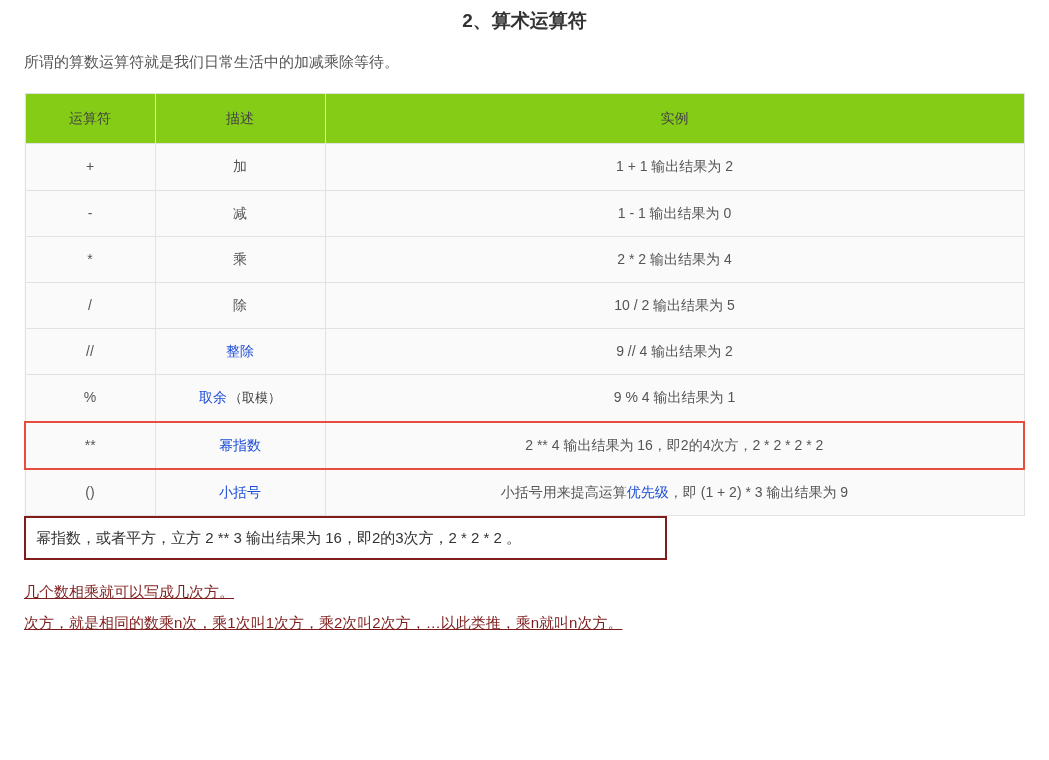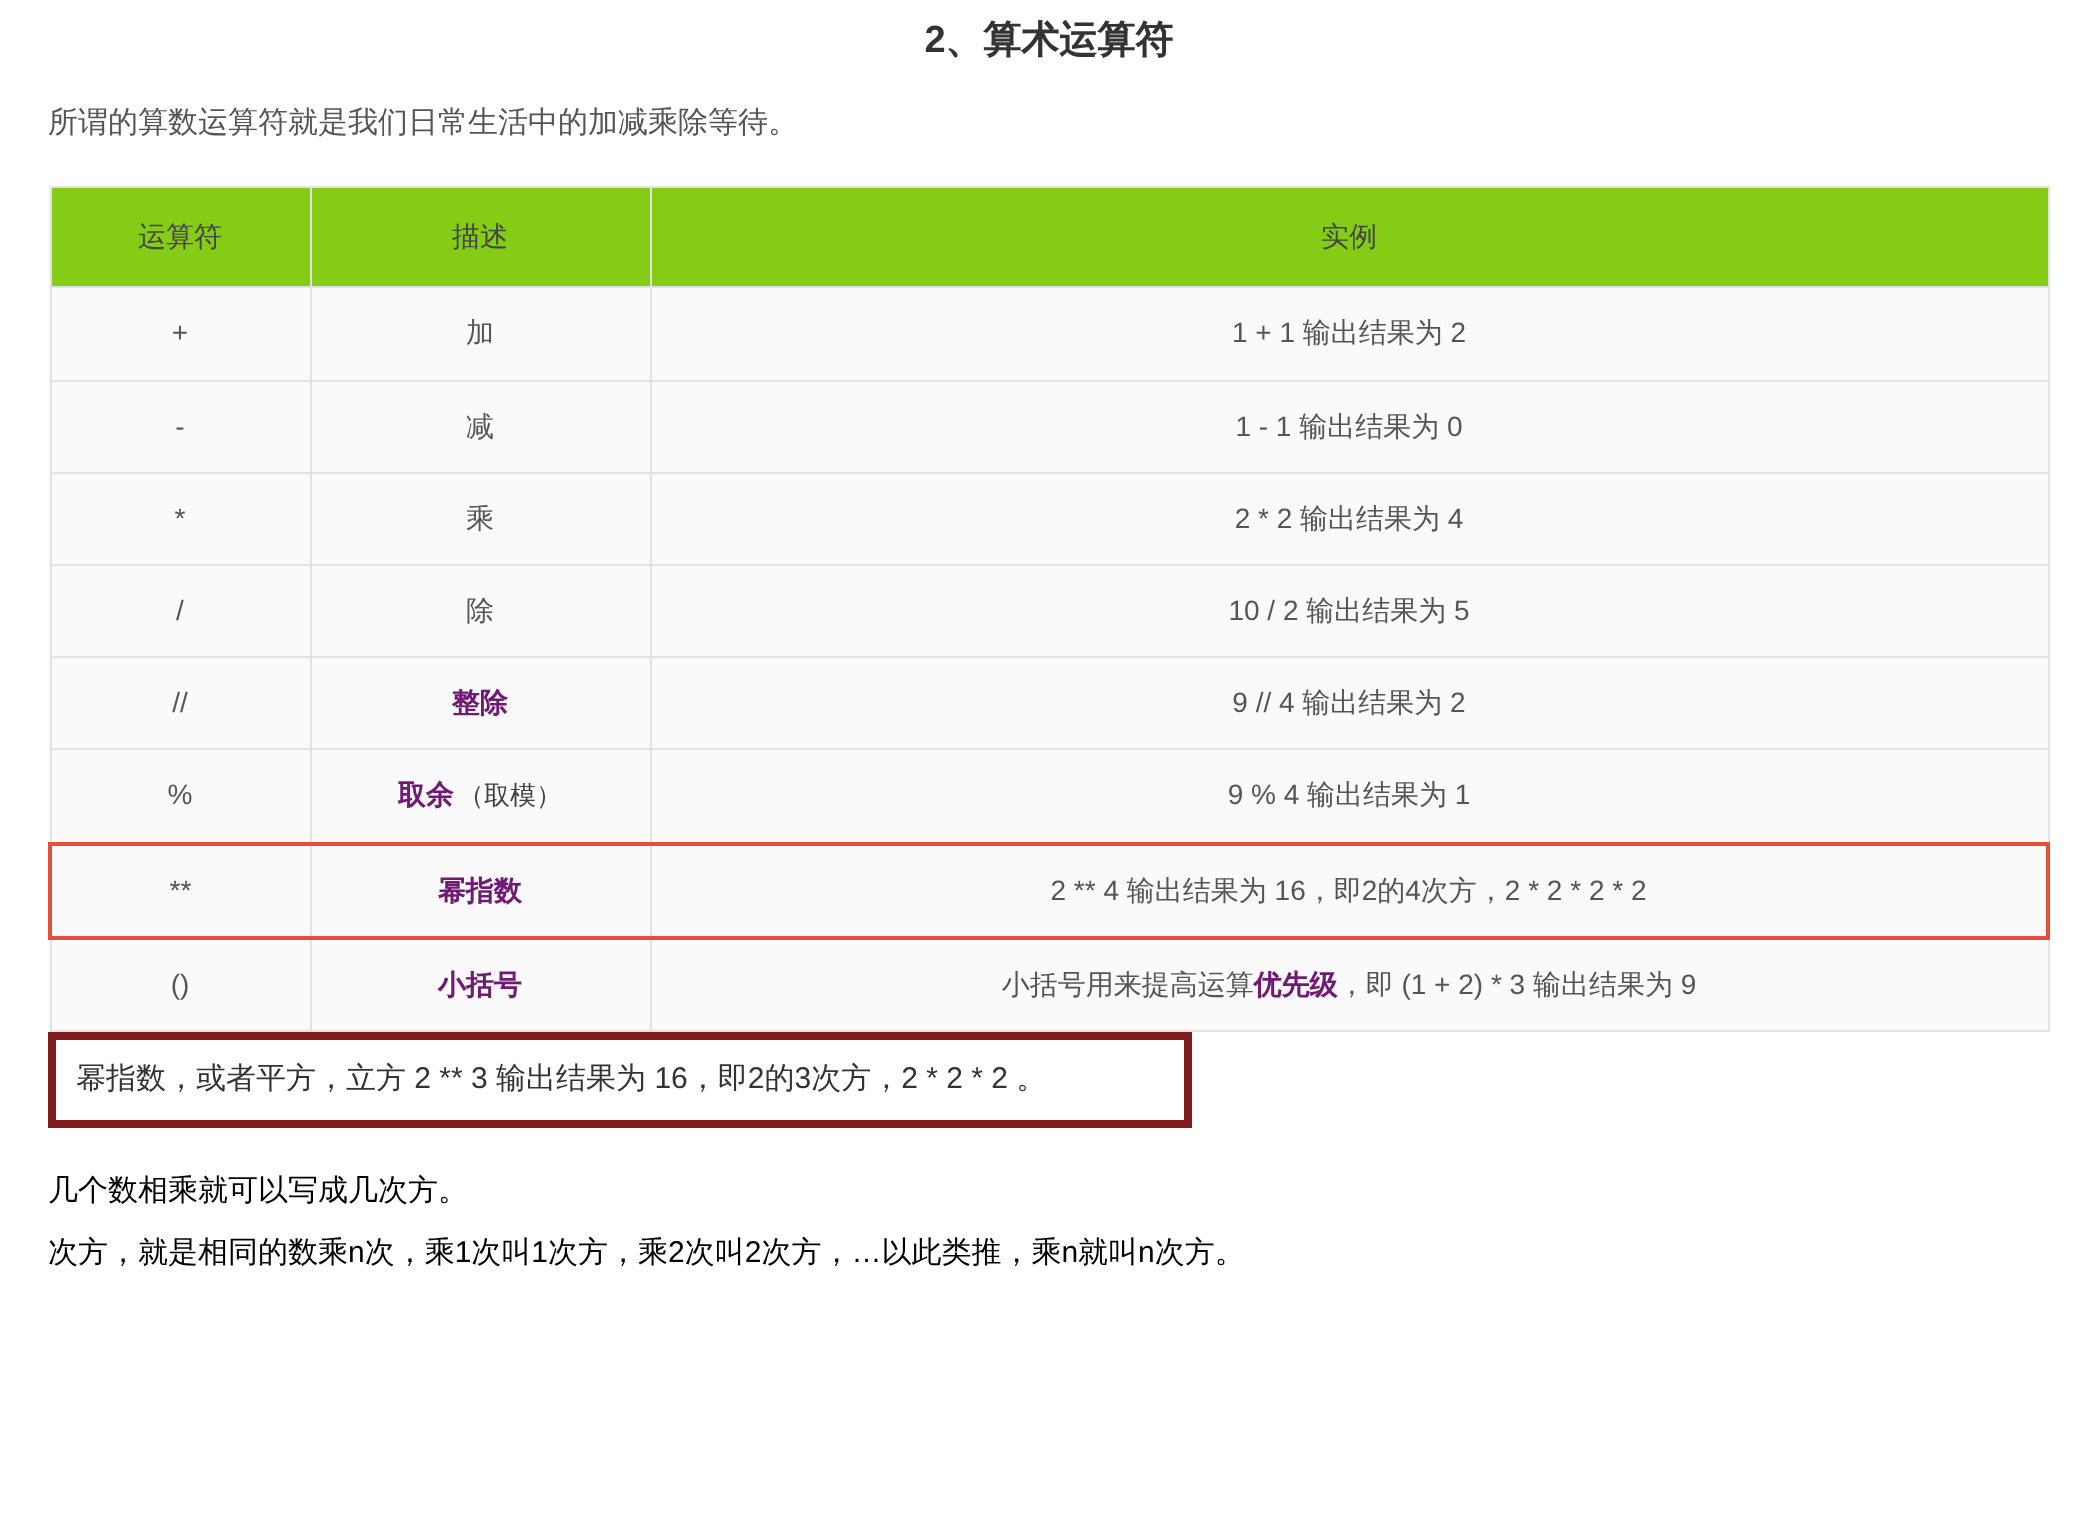--- a/index.html
+++ b/index.html
@@ -38,38 +38,39 @@
     font-weight: 400;
   }
   table.op-table thead th {
     background: #84cc16;
     font-weight: 400;
     color: #444;
     padding: 12px 8px;
   }
   table.op-table .col-op { width: 130px; }
   table.op-table .col-desc { width: 170px; }
-  .bold { font-weight: 700; color:#701a75; }
+  .bold { font-weight: 400; color:#1d4ed8; }
   .smallnote { font-size: 13px; color:#404040; margin-left:2px;}
   .notes-heading {
     font-weight: 700;
     margin: 26px 0 6px 0;
     color:#333;
   }
   .note-box {
-    border: 4px solid #7f1d1d;
+    border: 2px solid #7f1d1d;
     padding: 6px 10px;
     margin-bottom: 18px;
     color:#333;
     line-height: 1.9;
-    width: 572px;
+    width: 643px;
   }
   .para-list p {
     margin: 4px 0;
-    color:#000000;
+    color:#7f1d1d;
+    text-decoration:underline;
   }
   .page-wrap { position: relative; padding-bottom: 12px; }
   
   td.hl-left   { border-left: 2px solid #e74c3c !important; border-top:2px solid #e74c3c !important; border-bottom:2px solid #e74c3c !important;}
   td.hl-mid    { border-top:2px solid #e74c3c !important; border-bottom:2px solid #e74c3c !important;}
   td.hl-right  { border-right:2px solid #e74c3c !important; border-top:2px solid #e74c3c !important; border-bottom:2px solid #e74c3c !important;}
 </style>
 </head>
 <body>
 <div class="page-wrap">

